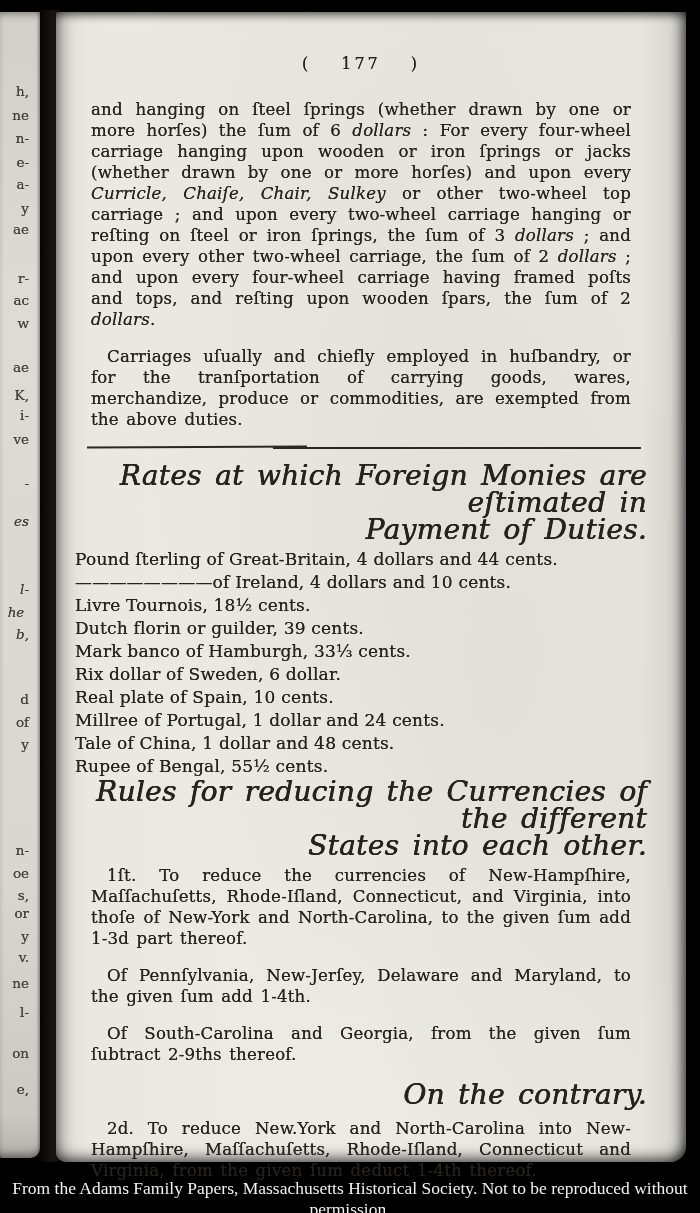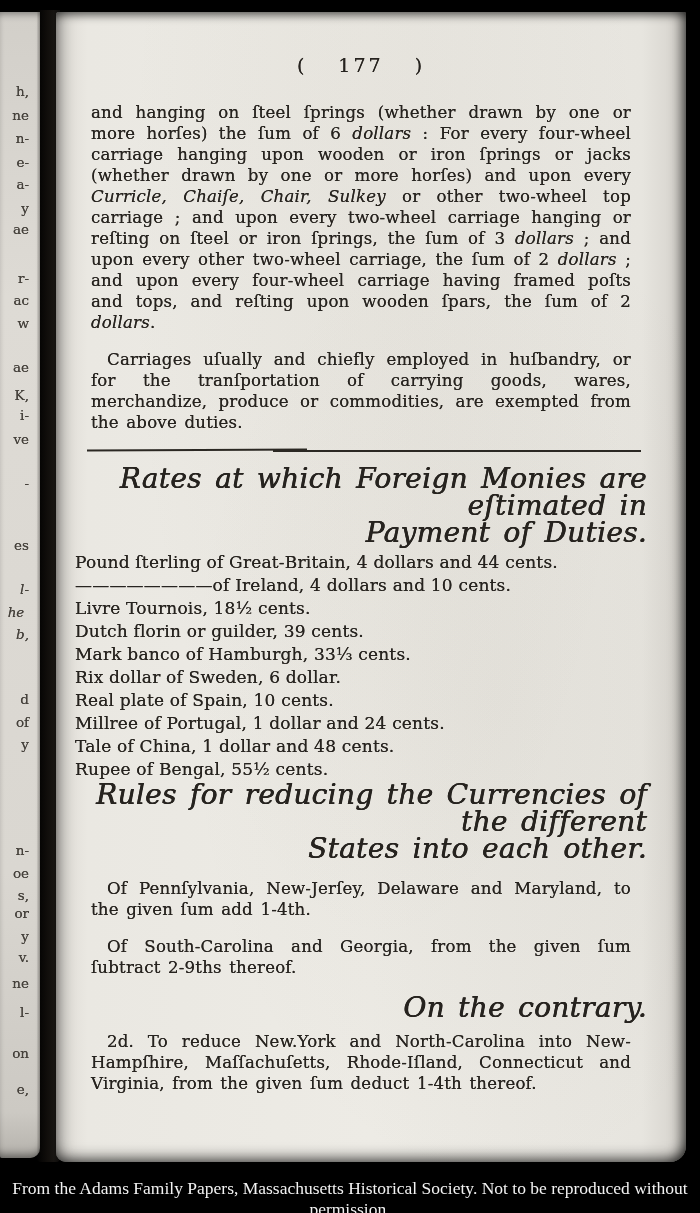--- a/index.html
+++ b/index.html
@@ -43,21 +43,21 @@
       inset 12px 0 16px -9px rgba(0,0,0,.45),
       inset -11px 0 13px -7px rgba(0,0,0,.65);
   }
   .text-col{
     position:absolute;left:19px;top:0;width:572px;
     color:var(--ink,#26231f);
     text-shadow:0 0 .6px rgba(38,32,26,.85);
   }
   .page-number{
     margin-top:42px;text-align:center;
-    font-size:19px;letter-spacing:3px;word-spacing:22px;
+    font-size:16px;letter-spacing:3px;word-spacing:22px;
   }
   .para{
     font-size:16.6px;line-height:21px;text-align:justify;
     word-spacing:2px;letter-spacing:.2px;margin:16px;
   }
   .para .italic{font-style:italic;}
   .first{margin-top:26px;}
   .indent{text-indent:16px;}
   .divider{position:relative;height:4px;margin-top:13px;}
   .divider .seg1{position:absolute;left:12px;top:0;width:220px;height:2px;background:#2b2823;transform:rotate(-.25deg);}
@@ -96,21 +96,21 @@
     <span class="fragment" style="top: 201px;">y</span>
     <span class="fragment" style="top: 222px;">ae</span>
     <span class="fragment" style="top: 271px;">r-</span>
     <span class="fragment" style="top: 293px;">ac</span>
     <span class="fragment" style="top: 316px;">w</span>
     <span class="fragment" style="top: 360px;">ae</span>
     <span class="fragment" style="top: 388px;">K,</span>
     <span class="fragment" style="top: 408px;">i-</span>
     <span class="fragment" style="top: 432px;">ve</span>
     <span class="fragment" style="top: 476px;">-</span>
-    <span class="fragment" style="top: 538px;">es</span>
+    <span class="fragment" style="top: 514px; font-style: italic;">es</span>
     <span class="fragment italic" style="top: 582px;">l-</span>
     <span class="fragment italic" style="top: 605px; text-align: center;">he</span>
     <span class="fragment italic" style="top: 627px;">b,</span>
     <span class="fragment" style="top: 692px;">d</span>
     <span class="fragment" style="top: 715px;">of</span>
     <span class="fragment" style="top: 737px;">y</span>
     <span class="fragment" style="top: 843px;">n-</span>
     <span class="fragment" style="top: 866px;">oe</span>
     <span class="fragment" style="top: 888px;">s,</span>
     <span class="fragment" style="top: 906px;">or</span>
@@ -155,20 +155,21 @@
         <div class="money-line">Millree of Portugal, 1 dollar and 24 cents.</div>
         <div class="money-line">Tale of China, 1 dollar and 48 cents.</div>
         <div class="money-line">Rupee of Bengal, 55½ cents.</div>
       </div>
 
     <div class="heading h-rules">
       <div>Rules for reducing the Currencies of the different</div>
       <div>States into each other.</div>
     </div>
 
+    <p class="para indent mt6">1ſt.  To reduce the currencies of New-Hampſhire, Maſſachuſetts, Rhode-Iſland, Connecticut, and Virginia, into thoſe of New-York and North-Carolina, to the given ſum add 1-3d part thereof.</p>
 
     <p class="para indent">Of Pennſylvania, New-Jerſey, Delaware and Maryland, to the given ſum add 1-4th.</p>
 
     <p class="para indent">Of South-Carolina and Georgia, from the given ſum ſubtract 2-9ths thereof.</p>
 
     <div class="heading h-contrary">On the contrary.</div>
 
     <p class="para indent mt10">2d.  To reduce New.York and North-Carolina into New-Hampſhire, Maſſachuſetts, Rhode-Iſland, Connecticut and Virginia, from the given ſum deduct 1-4th thereof.</p>
 
   </div>

